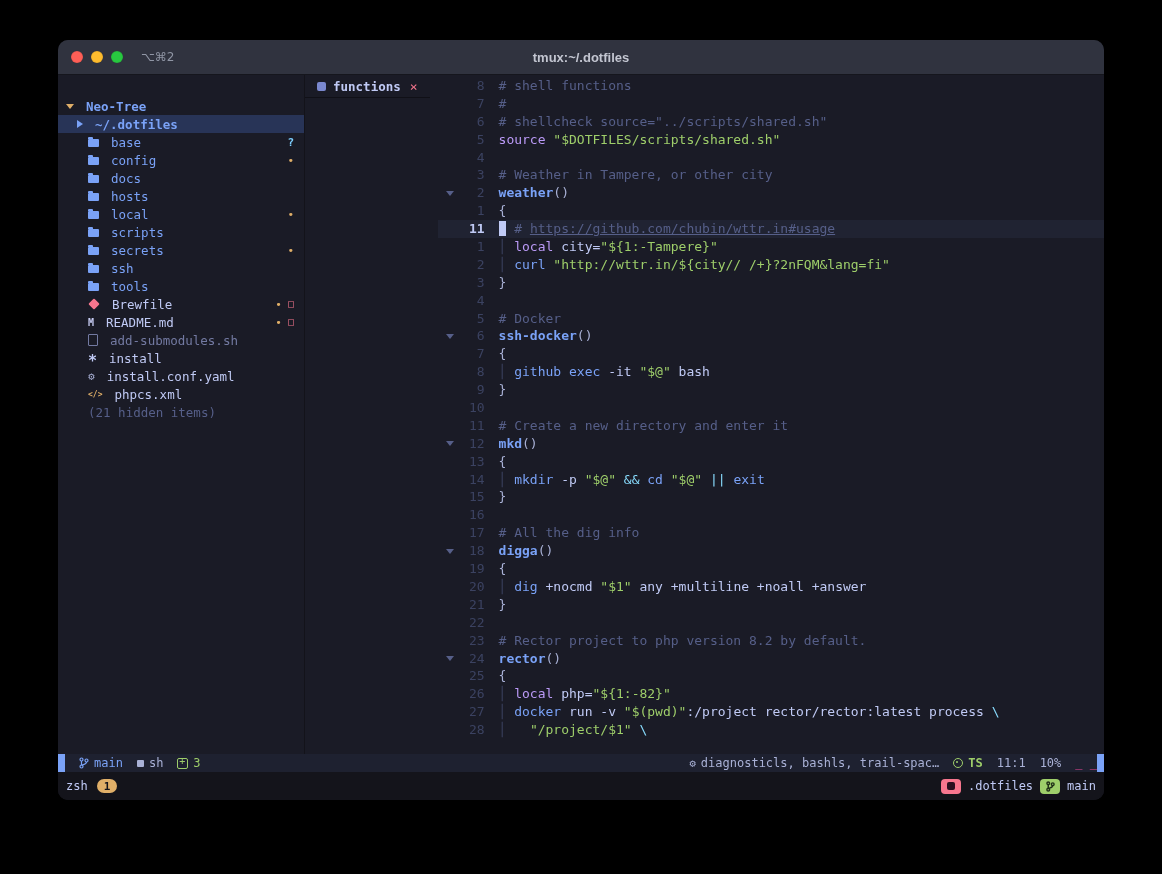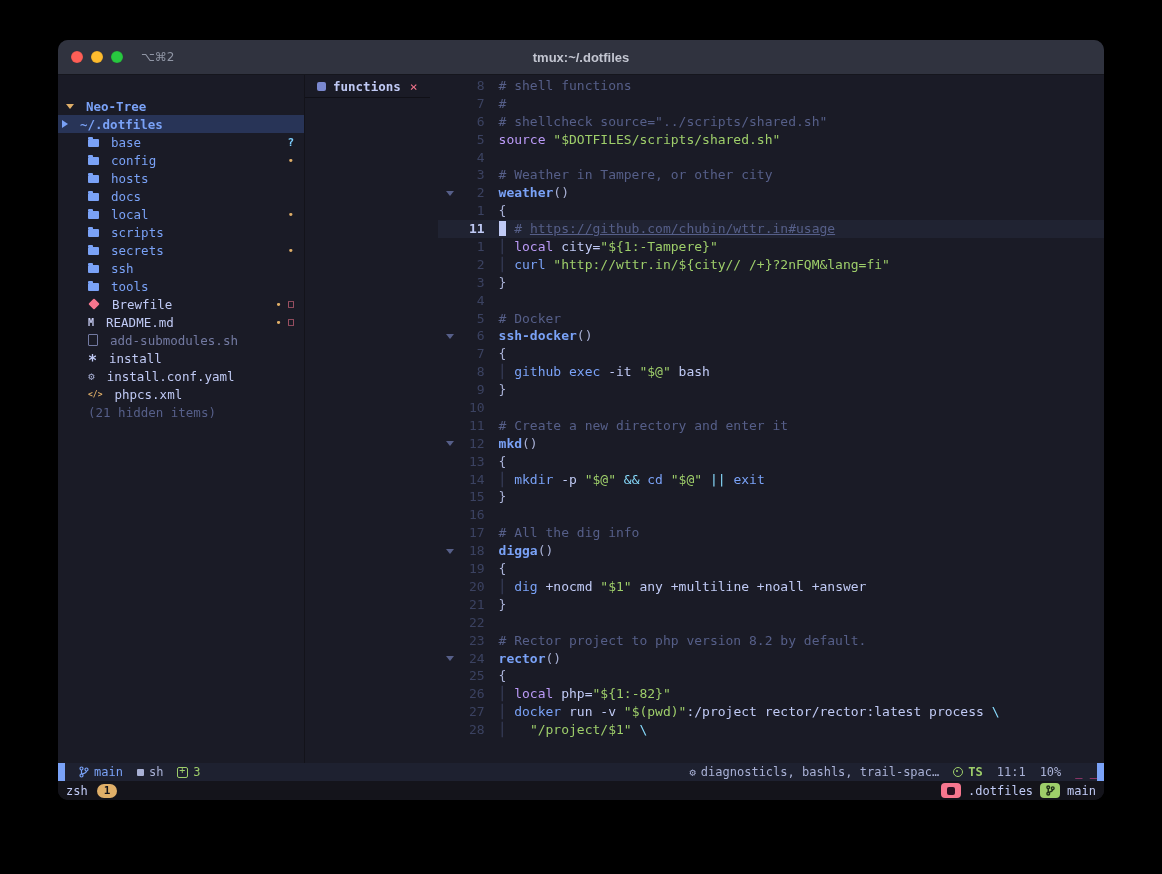--- a/index.html
+++ b/index.html
@@ -19,21 +19,21 @@
   .title{position:absolute;left:0;right:0;text-align:center;color:#c3c6d1;
          font:bold 13px "Liberation Sans",sans-serif;}
   
   .main{flex:1;display:flex;min-height:0;}
   
   .sidebar{width:246px;flex:none;background:#1a1b26;border-right:1px solid #13131a;
            display:flex;flex-direction:column;padding-top:22px;font-size:12.5px;}
   .trow{height:18px;display:flex;align-items:center;gap:12px;padding:0 10px 0 30px;white-space:nowrap;}
   .title-row{padding-left:8px;}
   .ttitle{color:#7aa2f7;font-weight:bold;}
-  .root-row{padding-left:4px;background:#283457;align-items:center;}
+  .root-row{padding-left:19px;background:#283457;align-items:center;}
   .rootlab{color:#7aa2f7;font-weight:bold;}
   .tlab.folder{color:#7aa2f7;}
   .tlab.file{color:#c0caf5;}
   .tlab.file-dim{color:#737aa2;}
   .hidden-row{color:#565f89;}
   .tree-spacer{flex:1;}
   .buffers-row{padding-left:8px;border-top:1px solid #222436;margin-bottom:1px;}
   .tbadges{margin-left:auto;display:flex;gap:6px;align-items:center;}
   .tbadge{font-size:11px;line-height:1;}
   .b-blue{color:#7dcfff;font-weight:bold;}
@@ -93,21 +93,21 @@
   .sl-right .sl-item{margin-left:0;margin-right:14px;}
   .icn-sq{width:7px;height:7px;background:#a9b1d6;border-radius:1px;}
   .icn-plusbox{width:9px;height:9px;border:1px solid #9ece6a;border-radius:2px;position:relative;}
   .icn-plusbox::before{content:"+";position:absolute;top:-3px;left:1px;font-size:10px;color:#9ece6a;}
   .icn-circle{width:8px;height:8px;border:1.5px solid #9ece6a;border-radius:50%;position:relative;}
   .icn-circle::before{content:"";position:absolute;left:2px;top:2px;width:2px;height:2px;
                       border-radius:50%;background:#9ece6a;}
   .ts-label{color:#9ece6a;font-weight:bold;}
   .sl-extra{color:#ec4899;margin-right:0;}
   
-  .tmuxbar{height:19px;flex:none;background:#14141b;display:flex;align-items:center;
+  .tmuxbar{height:28px;flex:none;background:#14141b;display:flex;align-items:center;
            padding:0 8px;font-size:12px;gap:9px;}
   .tshell{color:#c0caf5;}
   .tbadge-num{background:#e0af68;color:#14141b;font-weight:bold;font-size:11px;
               border-radius:7px;padding:0 7px;height:14px;display:flex;align-items:center;}
   .tmux-right{margin-left:auto;display:flex;align-items:center;gap:7px;}
   .tbadge-session{background:#f7768e;border-radius:4px;width:20px;height:15px;
                   display:flex;align-items:center;justify-content:center;}
   .icn-win{width:8px;height:8px;background:#2a1020;border-radius:2px;}
   .tsess,.tbranch{color:#c0caf5;}
   .tbadge-branch{background:#9ece6a;border-radius:4px;width:20px;height:15px;
@@ -149,26 +149,26 @@
           </div>
           <div class="trow">
             <span class="icn icn-folder"></span>
             <span class="tlab folder">config</span>
             <span class="tbadges">
               <span class="tbadge b-orange">•</span>
             </span>
           </div>
           <div class="trow">
             <span class="icn icn-folder"></span>
+            <span class="tlab folder">docs</span>
+            <span class="tbadges"></span>
+          </div>
+          <div class="trow">
+            <span class="icn icn-folder"></span>
             <span class="tlab folder">hosts</span>
-            <span class="tbadges"></span>
-          </div>
-          <div class="trow">
-            <span class="icn icn-folder"></span>
-            <span class="tlab folder">docs</span>
             <span class="tbadges"></span>
           </div>
           <div class="trow">
             <span class="icn icn-folder"></span>
             <span class="tlab folder">local</span>
             <span class="tbadges">
               <span class="tbadge b-orange">•</span>
             </span>
           </div>
           <div class="trow">

